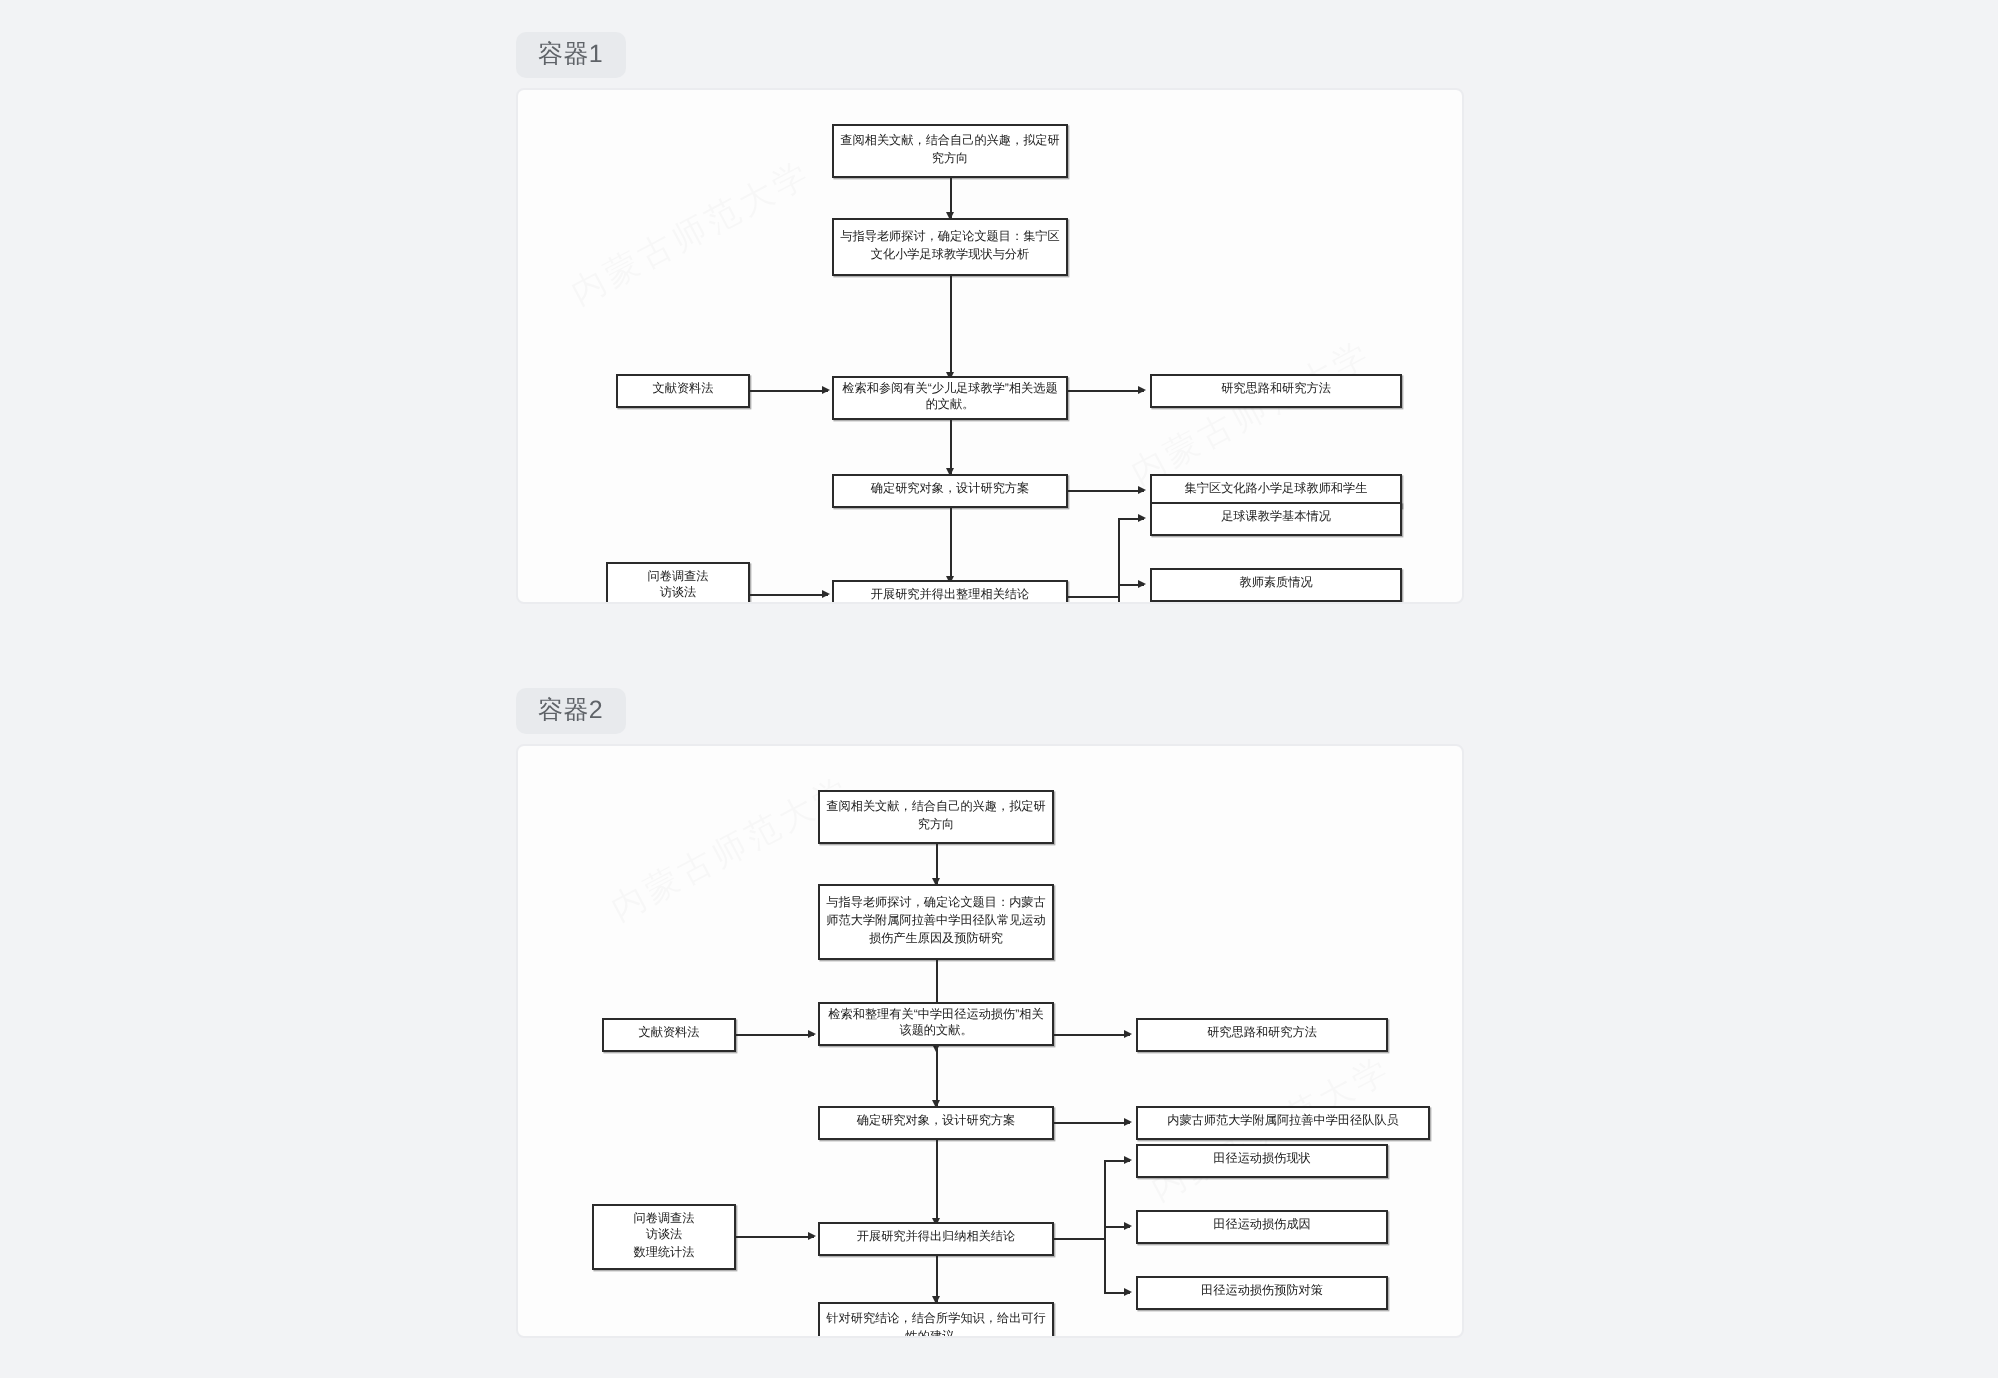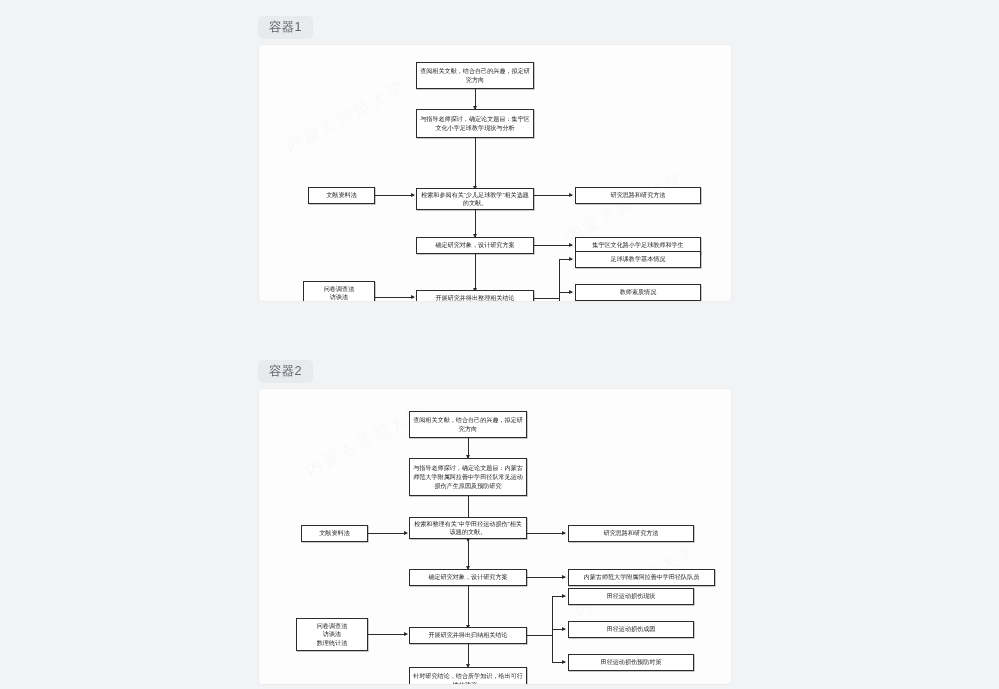--- a/index.html
+++ b/index.html
@@ -7,21 +7,21 @@
     margin: 0; padding: 0;
     width: 999px; height: 689px;
     background: #f2f3f5;
     font-family: "Liberation Sans", "DejaVu Sans", sans-serif;
     overflow: hidden;
   }
   .page { position: relative; width: 999px; height: 689px; }
 
   .container-block { position: absolute; left: 258px; }
   #block1 { top: 16px; }
-  #block2 { top: 360px; }
+  #block2 { top: 344px; }
 
   .container-tag {
     display: inline-block;
     background: #e8eaed;
     color: #5f6368;
     font-size: 12.5px;
     padding: 4px 11px 5px 11px;
     border-radius: 5px;
     line-height: 1.15;
     letter-spacing: .2px;

